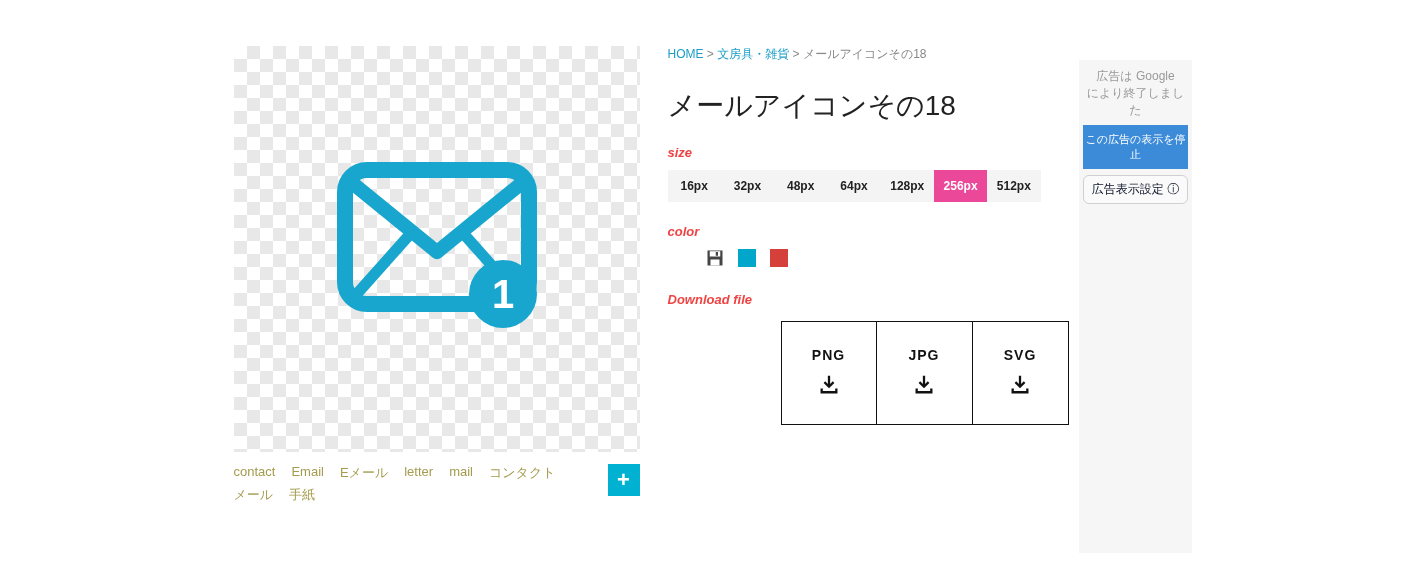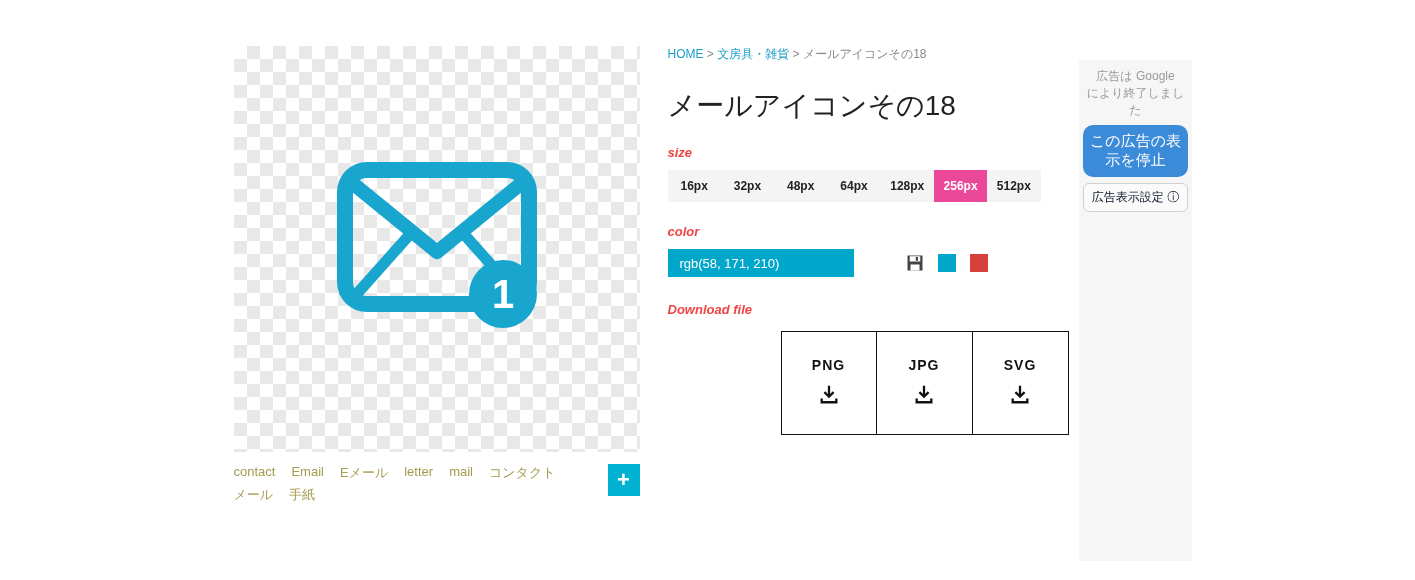--- a/index.html
+++ b/index.html
@@ -42,21 +42,21 @@
 .swatch.red { background: #d6403a; }
 
 .download-row { display: flex; margin-top: 14px; justify-content: center; gap: 0; width: 373px; margin-left: auto; margin-right: auto; align-items: flex-end; }
 .dl-box { border: 1px solid #111; width: 96px; height: 104px; display: flex; flex-direction: column; align-items: center; justify-content: center; gap: 10px; cursor: pointer; }
 .dl-box + .dl-box { border-left: none; }
 .dl-box .fmt { font-weight: 900; font-size: 14px; letter-spacing: 1px; color: #111; }
 .dl-icon svg { width: 22px; height: 22px; }
 
 .ad-box { background: #f6f6f6; text-align: center; padding: 8px 4px 4px 4px; font-size: 12px; color: #999; }
 .ad-box .g-logo { font-family: Arial; }
-.ad-stop { background: #3c8bd9; color: #fff; padding: 7px 2px; font-size: 15px; margin-top: 6px; cursor: pointer; border-radius: 10px; }
+.ad-stop { background: #3c8bd9; color: #fff; padding: 7px 2px; font-size: 11px; margin-top: 6px; cursor: pointer; border-radius: 0; }
 .ad-settings { border: 1px solid #d0d0d0; background: #fafafa; color: #0f172a; font-size: 12px; padding: 5px 2px; margin-top: 6px; cursor: pointer; border-radius: 6px; }
 .ad-tall { background: #f6f6f6; width: 113px; height: 345px; margin-top: 0; }
 </style>
 </head>
 <body>
 
 <div class="container">
 
   <div class="preview-col">
     <div class="checker">
@@ -104,21 +104,20 @@
       <div class="size-btn">32px</div>
       <div class="size-btn">48px</div>
       <div class="size-btn">64px</div>
       <div class="size-btn">128px</div>
       <div class="size-btn active">256px</div>
       <div class="size-btn">512px</div>
     </div>
 
     <div class="section-label">color</div>
     <div class="color-row">
-      <input class="color-input" value="rgb(58, 171, 210)" style="">
       <div style="width:24px"></div>
       <span class="save-icon">
         <svg viewBox="0 0 24 24">
             <rect x="2" y="2" width="20" height="20" fill="#444"></rect>
             <rect x="5" y="3" width="14" height="7" fill="#fff"></rect>
             <rect x="6" y="14" width="12" height="8" fill="#fff"></rect>
             <rect x="13" y="4" width="3" height="5" fill="#444"></rect>
           </svg>
       </span>
       <span class="swatch blue"></span>

